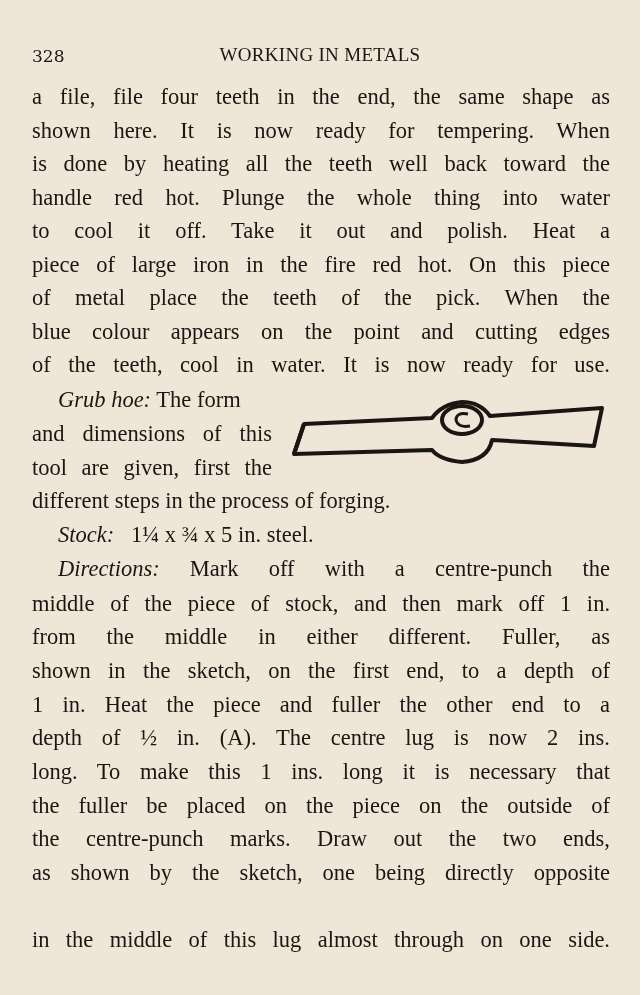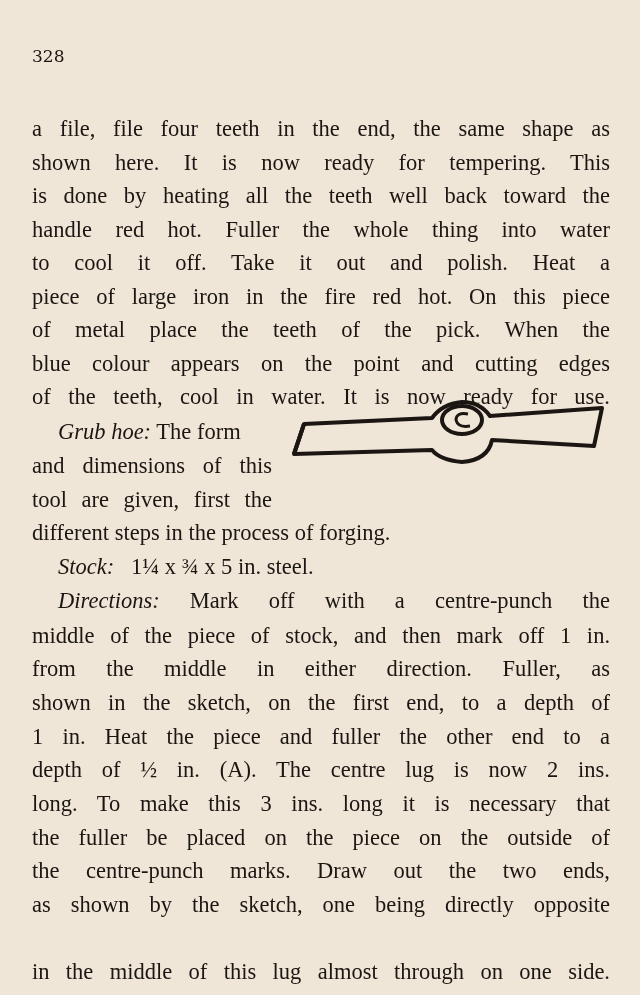--- a/index.html
+++ b/index.html
@@ -13,40 +13,41 @@
   .header {
     position: absolute; top: 44px; left: 32px; right: 32px;
     height: 26px;
   }
   .page-num { position: absolute; left: 0; top: 2px; font-size: 17px; }
   .running-head { position: absolute; left: 0; right: 0; text-align: center; font-size: 19px; letter-spacing: 0.3px; font-family: "Liberation Serif", serif; }
   .line {
     position: absolute; left: 32px; width: 578px;
     font-family: "Liberation Serif", serif;
     font-size: 22.5px; line-height: 34px; white-space: nowrap;
-    text-align: justify; text-align-last: justify; margin-top: 32px;
+    text-align: justify; text-align-last: justify;
   }
   .line.short { width: auto; text-align: left; text-align-last: left; }
   .line.half { width: 240px; }
   .indent { left: 58px; }
   i { font-style: italic; text-align: center; }
   .figure { position: absolute; left: 292px; top: 398px; width: 316px; height: 72px; }
 </style>
 </head>
 <body>
 
 <div class="page">
   <div class="header">
     <span class="page-num">328</span>
+    <span class="running-head">WORKING IN METALS</span>
   </div>
 
   <div class="line" style="top:80px">a file, file four teeth in the end, the same shape as</div>
-  <div class="line" style="top:114px">shown here.  It is now ready for tempering.  This</div>
+  <div class="line" style="top:114px">shown here.  It is now ready for tempering.  When</div>
   <div class="line" style="top:147px">is done by heating all the teeth well back toward the</div>
-  <div class="line" style="top:181px">handle red hot.  Fuller the whole thing into water</div>
+  <div class="line" style="top:181px">handle red hot.  Plunge the whole thing into water</div>
   <div class="line" style="top:214px">to cool it off.  Take it out and polish.  Heat a</div>
   <div class="line" style="top:248px">piece of large iron in the fire red hot.  On this piece</div>
   <div class="line" style="top:281px">of metal place the teeth of the pick.  When the</div>
   <div class="line" style="top:315px">blue colour appears on the point and cutting edges</div>
   <div class="line" style="top:348px">of the teeth, cool in water.  It is now ready for use.</div>
 
   <div class="line short indent" style="top:383px"><i>Grub hoe:</i><span> The form</span></div>
   <div class="line half" style="top:417px">and dimensions of this</div>
   <div class="line half" style="top:451px">tool are given, first the</div>
   <div class="line short" style="top:484px">different steps in the process of forging.</div>
@@ -57,22 +58,22 @@
       <ellipse cx="170" cy="22" rx="20" ry="14"></ellipse>
       <path d="M176 16 Q164 14 164 22 Q166 30 178 28" stroke-width="3"></path>
       <path d="M12 26 L2 56"></path>
     </g>
   </svg>
 
   <div class="line short indent" style="top:518px"><i>Stock:</i>&nbsp;&nbsp;&nbsp;<span>1¼ x ¾ x 5 in. steel.</span></div>
 
   <div class="line indent" style="top:552px;width:552px"><i>Directions:</i><span> Mark off with a centre-punch the</span></div>
   <div class="line" style="top:587px">middle of the piece of stock, and then mark off 1 in.</div>
-  <div class="line" style="top:620px">from the middle in either direction.  Fuller, as</div>
+  <div class="line" style="top:620px">from the middle in either different.  Fuller, as</div>
   <div class="line" style="top:654px">shown in the sketch, on the first end, to a depth of</div>
   <div class="line" style="top:688px">1 in.  Heat the piece and fuller the other end to a</div>
   <div class="line" style="top:721px">depth of ½ in. (A).  The centre lug is now 2 ins.</div>
-  <div class="line" style="top:755px">long.  To make this 3 ins. long it is necessary that</div>
+  <div class="line" style="top:755px">long.  To make this 1 ins. long it is necessary that</div>
   <div class="line" style="top:789px">the fuller be placed on the piece on the outside of</div>
   <div class="line" style="top:822px">the centre-punch marks.  Draw out the two ends,</div>
   <div class="line" style="top:856px">as shown by the sketch, one being directly opposite</div>
   <div class="line" style="top:923px">in the middle of this lug almost through on one side.</div>
 </div>
 
 </body></html>

